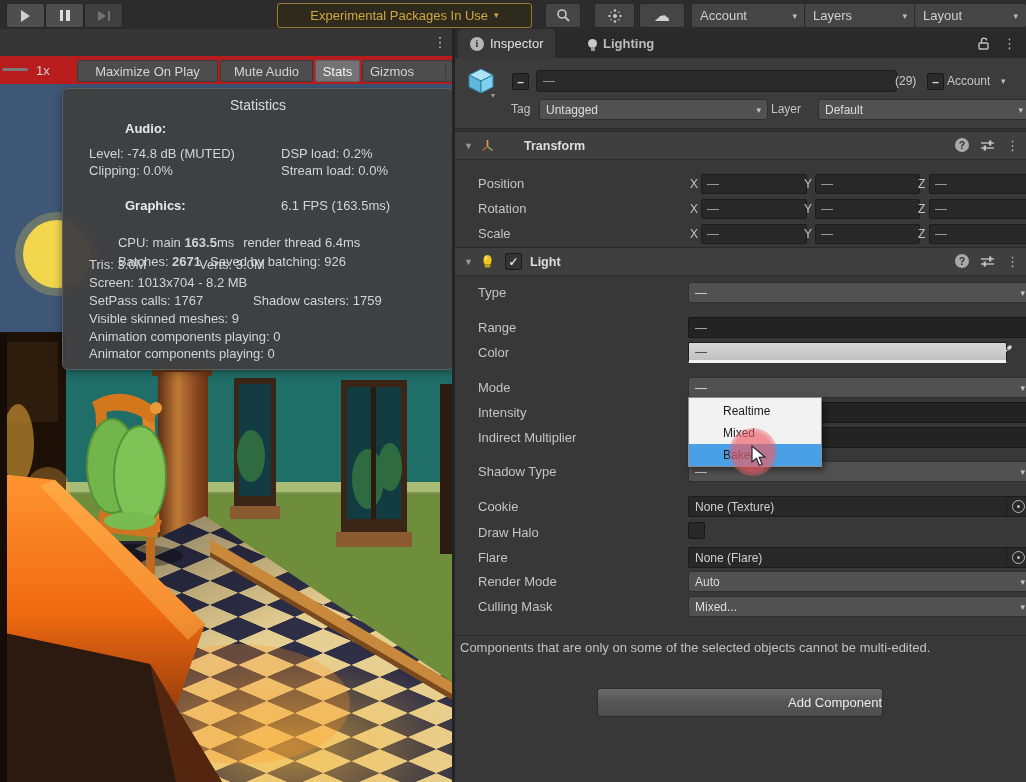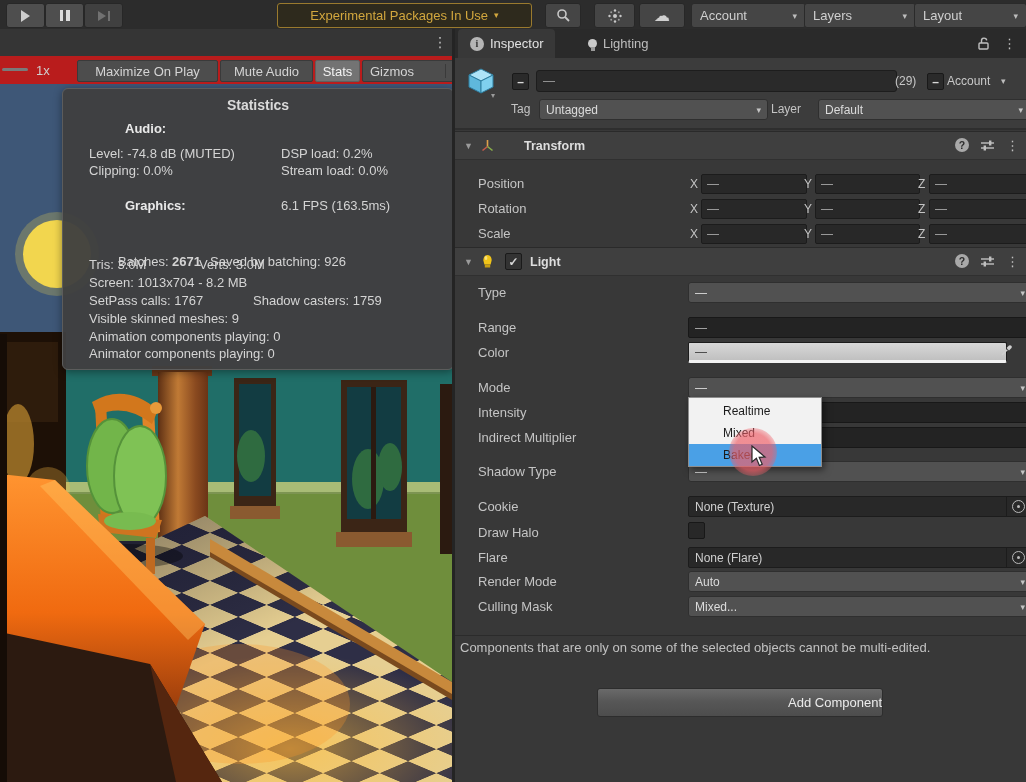--- a/index.html
+++ b/index.html
@@ -268,28 +268,31 @@
       <rect x="44" y="455" width="8" height="14" fill="#a87426"></rect>
 
       <path d="M0,390 L55,396 L205,540 L150,698 L0,698 Z" fill="url(#tableGrad)"></path>
       <path d="M55,396 L205,540 L188,556 L40,402 Z" fill="rgba(255,200,100,0.4)"></path>
       <path d="M0,548 L150,580 L222,698 L0,698 Z" fill="#2c1a10"></path>
       <path d="M150,580 L222,698 L176,698 Z" fill="#55260f"></path>
       <rect x="0" y="250" width="7" height="448" fill="#150c06"></rect>
     </svg>
 
     <div class="stats">
-      <div class="sline" style="left:0;top:8px;width:100%;text-align:center;font-size:14px;color:#dadada;font-weight:bold;">Statistics</div>
+      <div class="sline" style="left:0;top:8px;width:100%;text-align:center;font-size:14px;color:#dadada;">Statistics</div>
       <div class="sline hd" style="left:14px;top:32px;">Audio:</div>
       <div class="sline" style="left:26px;top:57px;">Level: -74.8 dB (MUTED)</div>
       <div class="sline" style="left:218px;top:57px;">DSP load: 0.2%</div>
       <div class="sline" style="left:26px;top:74px;">Clipping: 0.0%</div>
       <div class="sline" style="left:218px;top:74px;">Stream load: 0.0%</div>
       <div class="sline hd" style="left:14px;top:109px;">Graphics:</div>
       <div class="sline" style="left:218px;top:109px;">6.1 FPS (163.5ms)</div>
+      <div class="sline" style="left:26px;top:131px;">
+        <span>CPU: main </span><b>163.5</b><span>ms</span><span style="margin-left:9px;">render thread 6.4ms</span>
+      </div>
       <div class="sline" style="left:26px;top:150px;">
         <span>Batches: </span><b>2671</b><span style="margin-left:9px;">Saved by batching: 926</span>
       </div>
       <div class="sline" style="left:26px;top:168px;">Tris: 3.0M</div>
       <div class="sline" style="left:136px;top:168px;">Verts: 3.0M</div>
       <div class="sline" style="left:26px;top:186px;">Screen: 1013x704 - 8.2 MB</div>
       <div class="sline" style="left:26px;top:204px;">SetPass calls: 1767</div>
       <div class="sline" style="left:190px;top:204px;">Shadow casters: 1759</div>
       <div class="sline" style="left:26px;top:222px;">Visible skinned meshes: 9</div>
       <div class="sline" style="left:26px;top:240px;">Animation components playing: 0</div>
@@ -297,21 +300,21 @@
     </div>
   </div>
 
   <div class="inspector">
 
     <div class="itabbar">
       <div class="itab active" style="left:3px;">
         <span class="infoicon">i</span>
         <span>Inspector</span>
       </div>
-      <div class="itab" style="left:121px;">
+      <div class="itab" style="left:121px;font-weight:bold;">
         <span class="bulb"></span>
         <span>Lighting</span>
       </div>
       <svg class="abs" style="left:521px;top:7px;" width="15" height="15" viewBox="0 0 15 15">
         <rect x="3" y="7" width="9" height="6" rx="1" fill="none" stroke="#c0c0c0" stroke-width="1.4"></rect>
         <path d="M5.5,7 V5 a2.6,2.6 0 0 1 5.2,-0.6" fill="none" stroke="#c0c0c0" stroke-width="1.4"></path>
       </svg>
       <span class="abs kebab" style="left:548px;top:8px;">⋮</span>
     </div>
 

